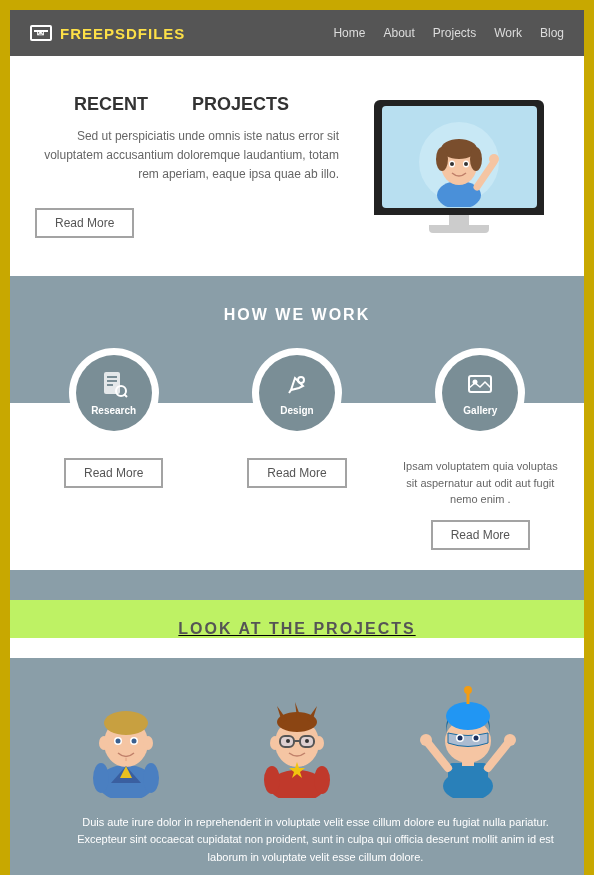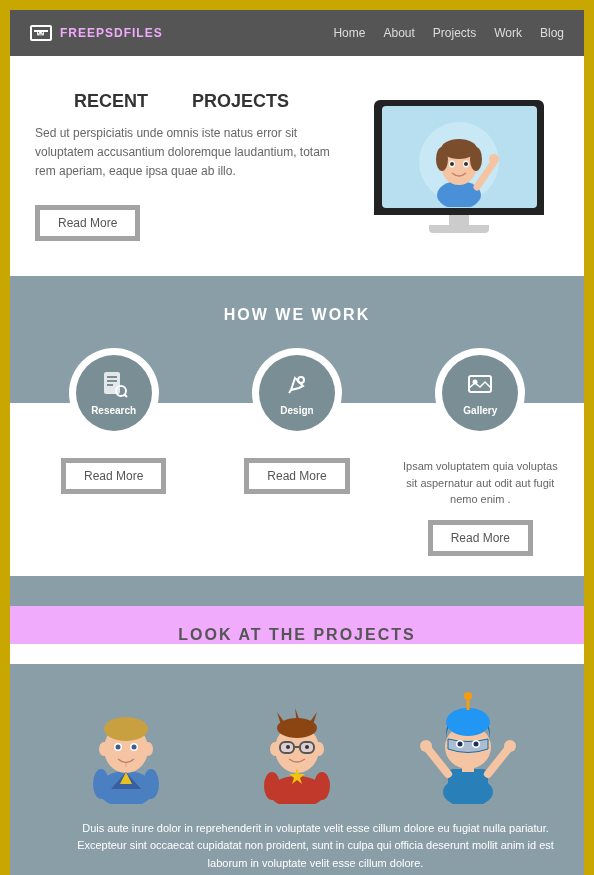--- a/index.html
+++ b/index.html
@@ -24,22 +24,22 @@
       display: flex;
       align-items: center;
       justify-content: space-between;
       padding: 12px 20px;
       height: 46px;
     }
     .logo {
       display: flex;
       align-items: center;
       gap: 8px;
-      color: #f0abfc;
-      font-size: 12px;
+      color: #fde047;
+      font-size: 15px;
       font-weight: bold;
       letter-spacing: 1px;
     }
     .logo-icon {
       width: 22px;
       height: 16px;
       border: 2px solid #fff;
       border-radius: 2px;
       display: flex;
       align-items: center;
@@ -89,24 +89,25 @@
     .rp-title span {
       font-weight: 900;
       text-transform: uppercase;
       margin-left: 39px;
     }
     .rp-desc {
       font-size: 12px;
       color: #666;
       line-height: 1.6;
       margin-bottom: 24px;
+      text-align: right;
     }
     .btn-outline {
       display: inline-block;
-      border: 5px solid #a3a3a3;
+      border: 2px solid #a3a3a3;
       color: #555;
       font-size: 12px;
       padding: 6px 18px;
       cursor: pointer;
       background: #fff;
       text-align: center;
     }
 
     .rp-image {
       width: 200px;
@@ -230,22 +231,23 @@
     }
     .card-desc-text {
       font-size: 11px;
       color: #666;
       line-height: 1.5;
       margin-bottom: 12px;
     }
 
     
     .look-projects {
-      background: #f0abfc;
+      background: #bef264;
       padding: 20px 20px 0;
+      text-decoration: underline;
     }
     .section-title-dark {
       text-align: center;
       font-size: 16px;
       font-weight: bold;
       color: #555;
       letter-spacing: 2px;
       text-transform: uppercase;
       margin-bottom: 20px;
     }

